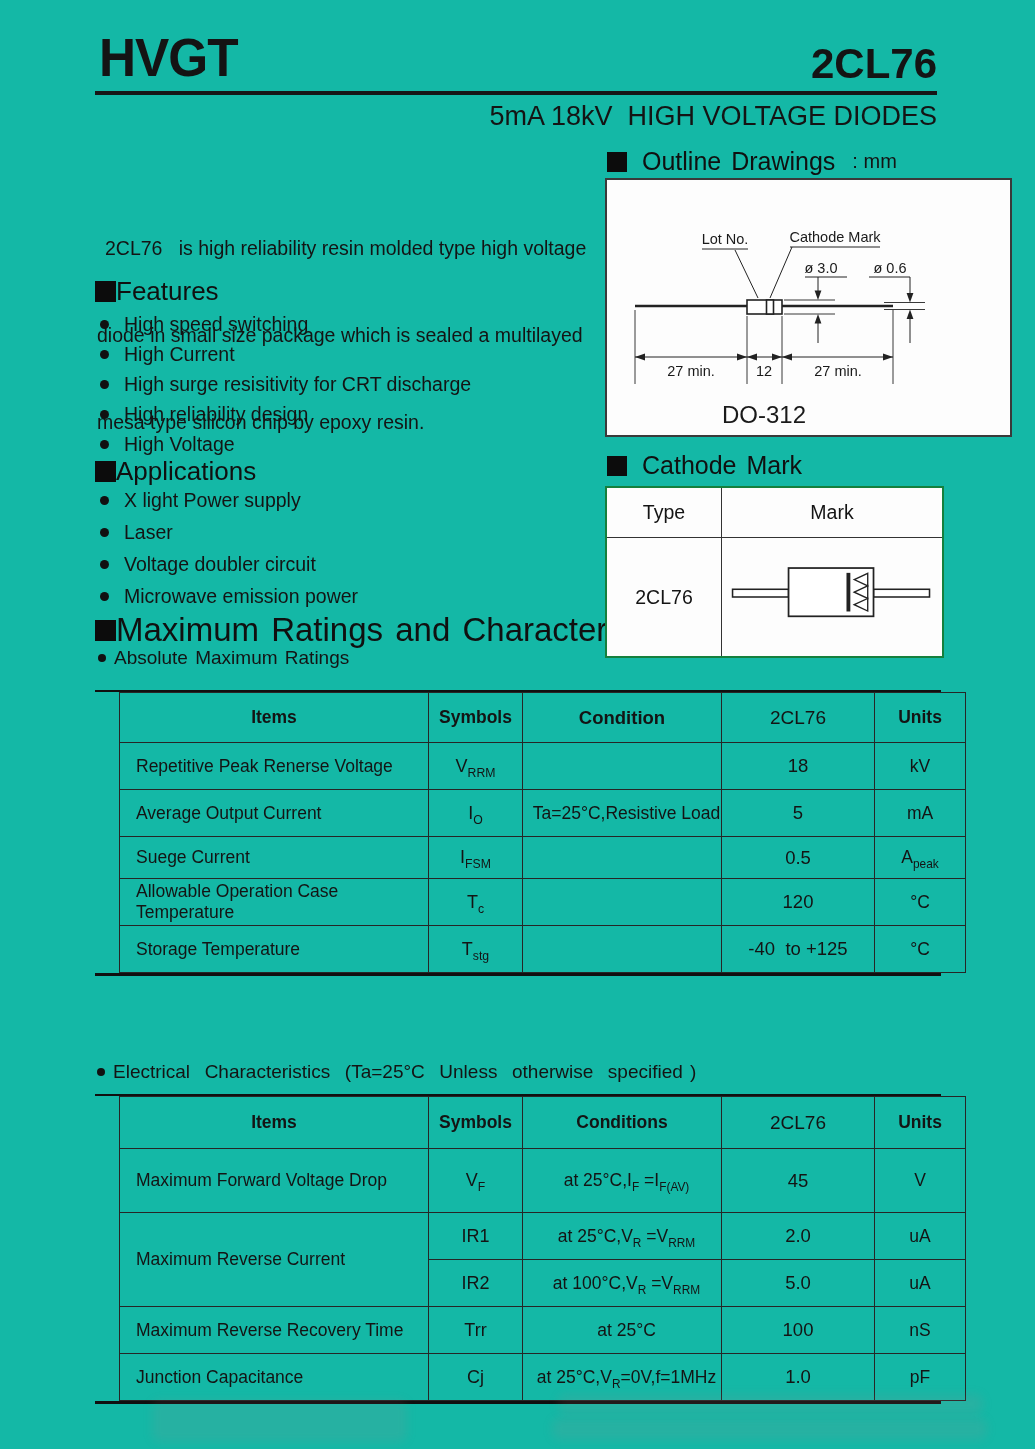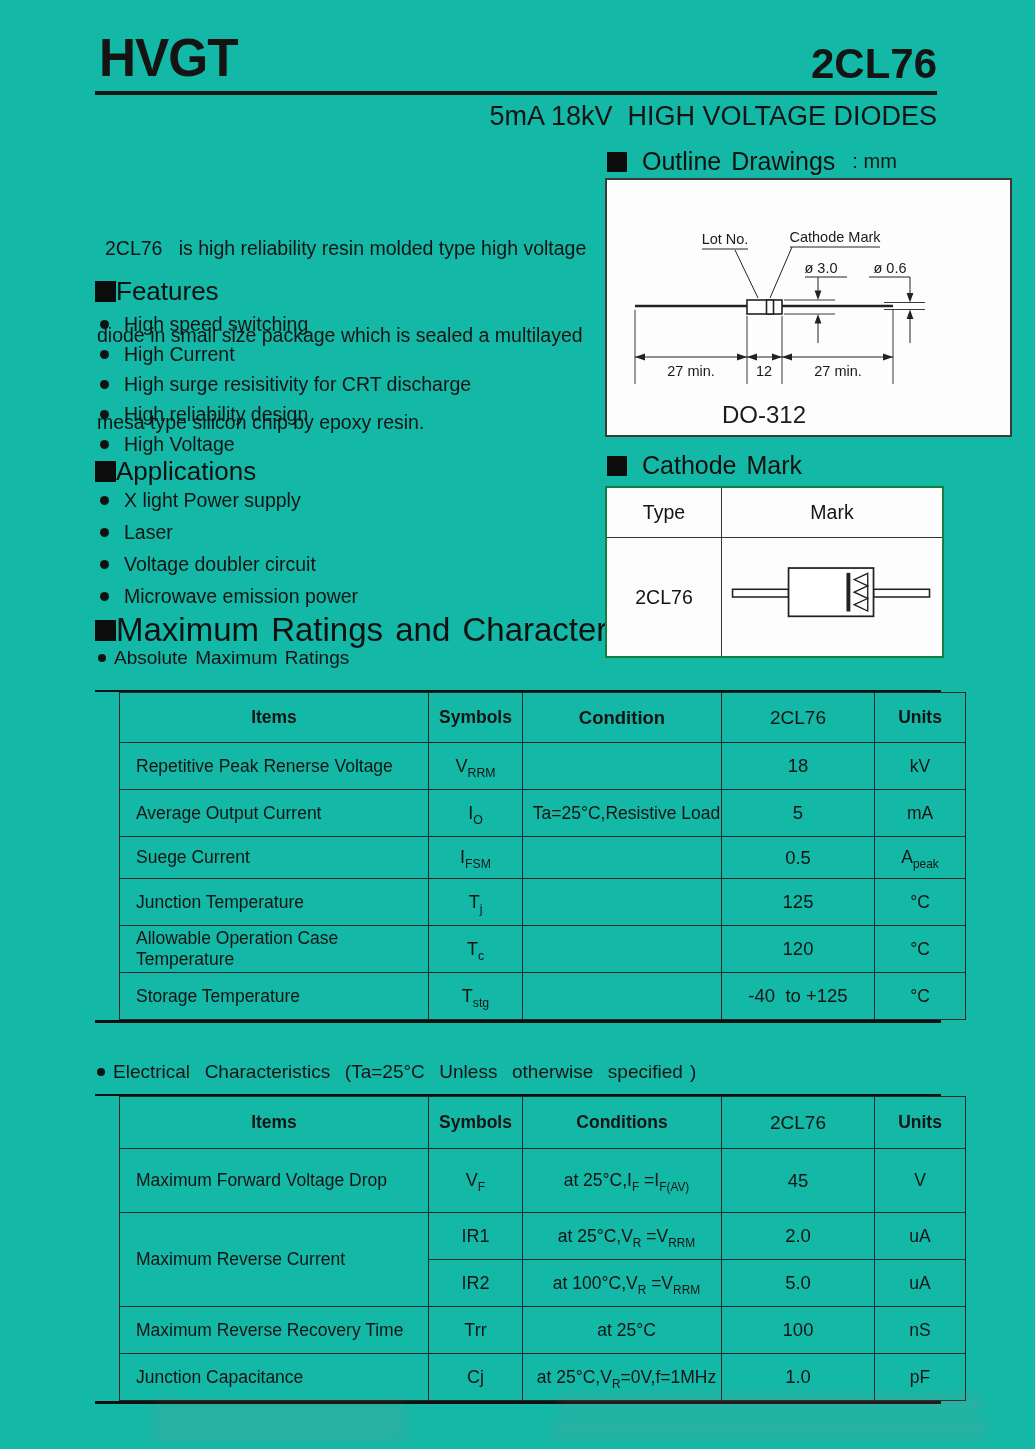--- a/index.html
+++ b/index.html
@@ -242,27 +242,20 @@
         <td class="unit">mA</td>
       </tr>
       <tr style="height:42px">
         <td class="item">Suege Current</td>
         <td class="sym">I<sub>FSM</sub></td>
         <td class="cond"></td>
         <td class="val">0.5</td>
         <td class="unit">A<sub>peak</sub></td>
       </tr>
       <tr style="height:47px">
-        <td class="item">Junction Temperature</td>
-        <td class="sym">T<sub>j</sub></td>
-        <td class="cond"></td>
-        <td class="val">125</td>
-        <td class="unit">°C</td>
-      </tr>
-      <tr style="height:47px">
         <td class="item">Allowable Operation Case Temperature</td>
         <td class="sym">T<sub>c</sub></td>
         <td class="cond"></td>
         <td class="val">120</td>
         <td class="unit">°C</td>
       </tr>
       <tr style="height:47px">
         <td class="item">Storage Temperature</td>
         <td class="sym">T<sub>stg</sub></td>
         <td class="cond"></td>

